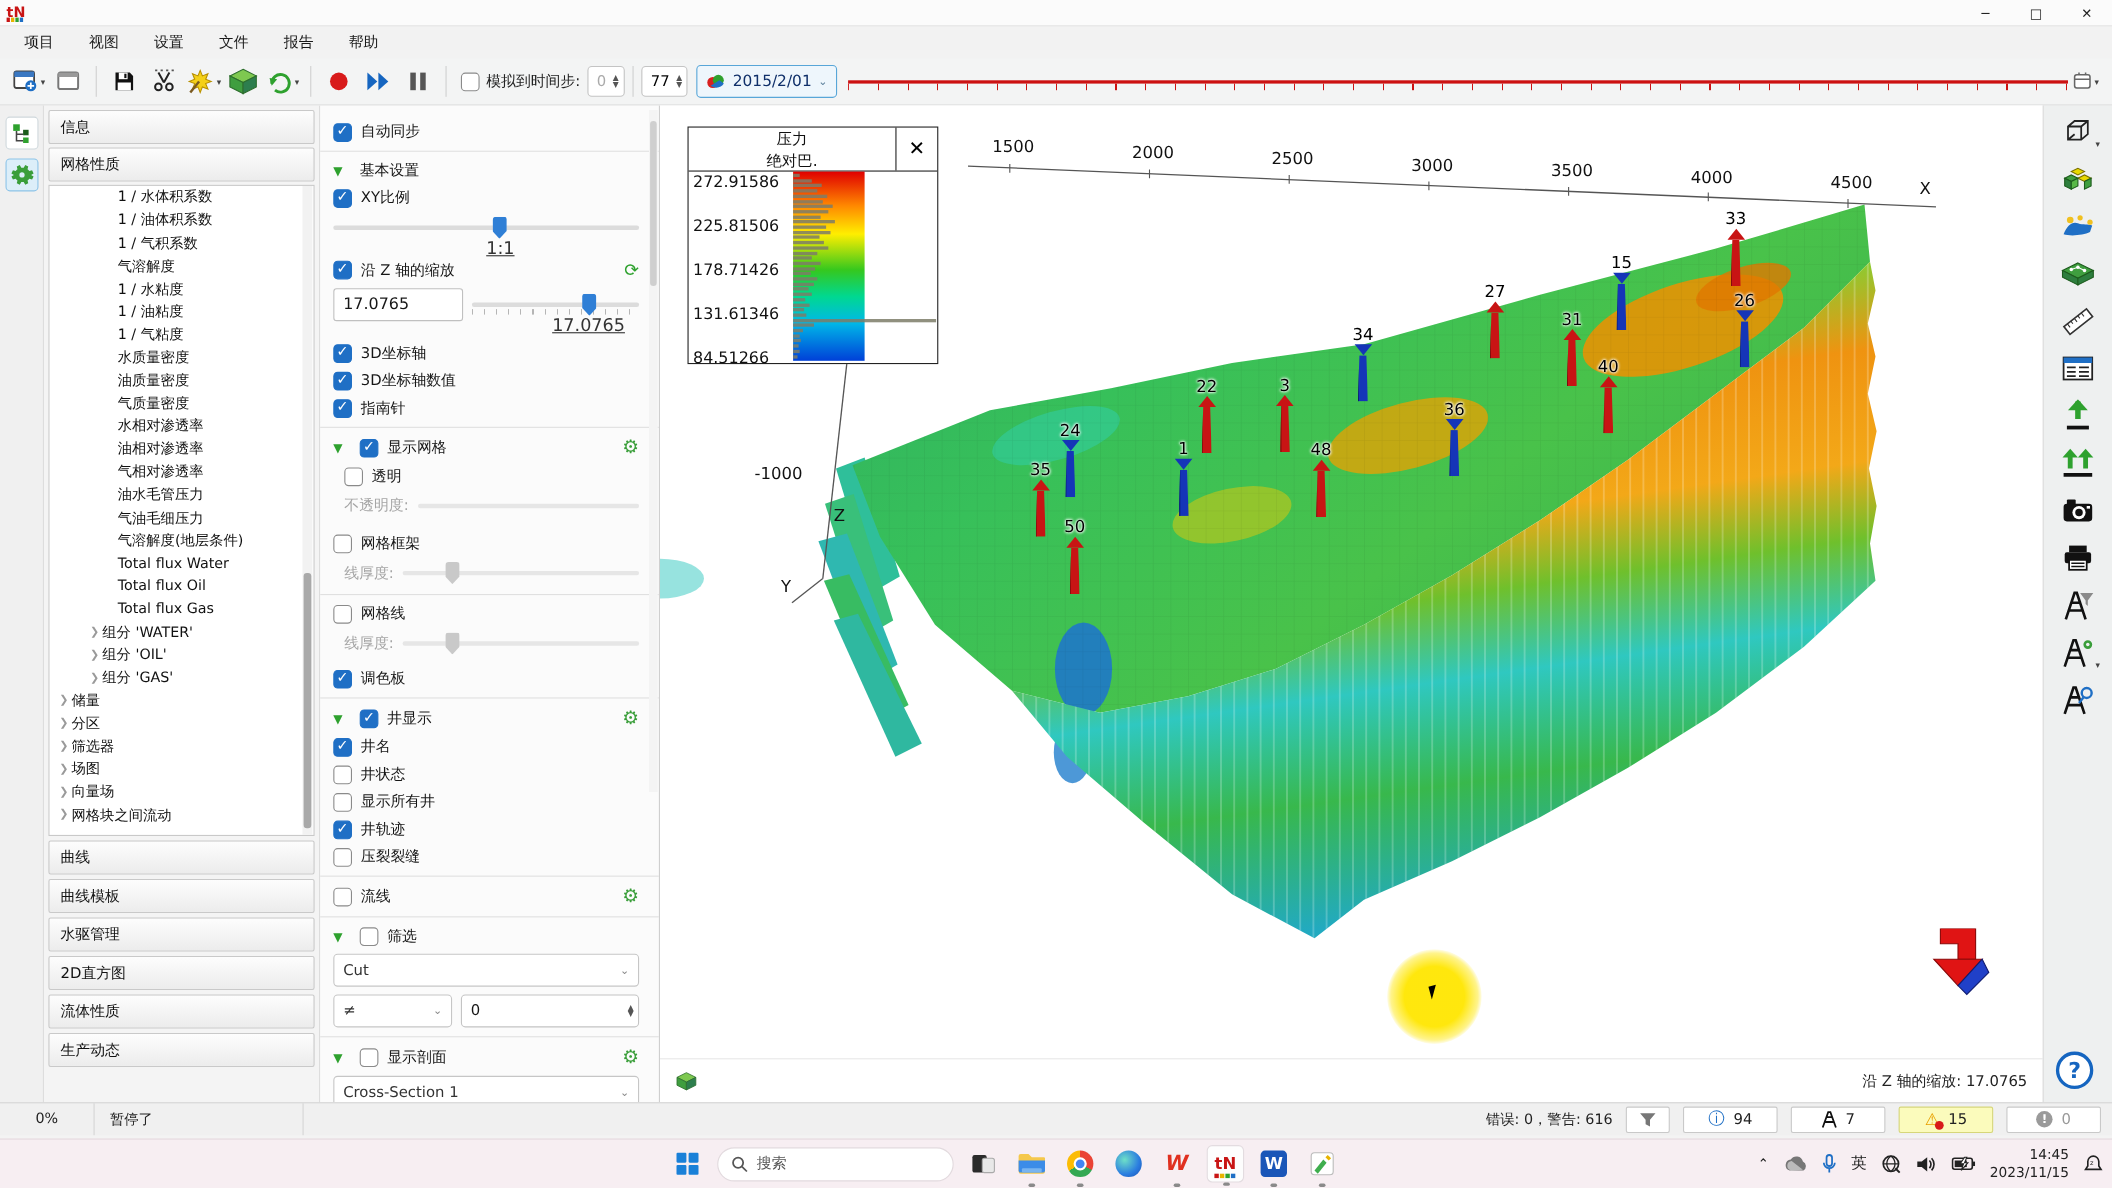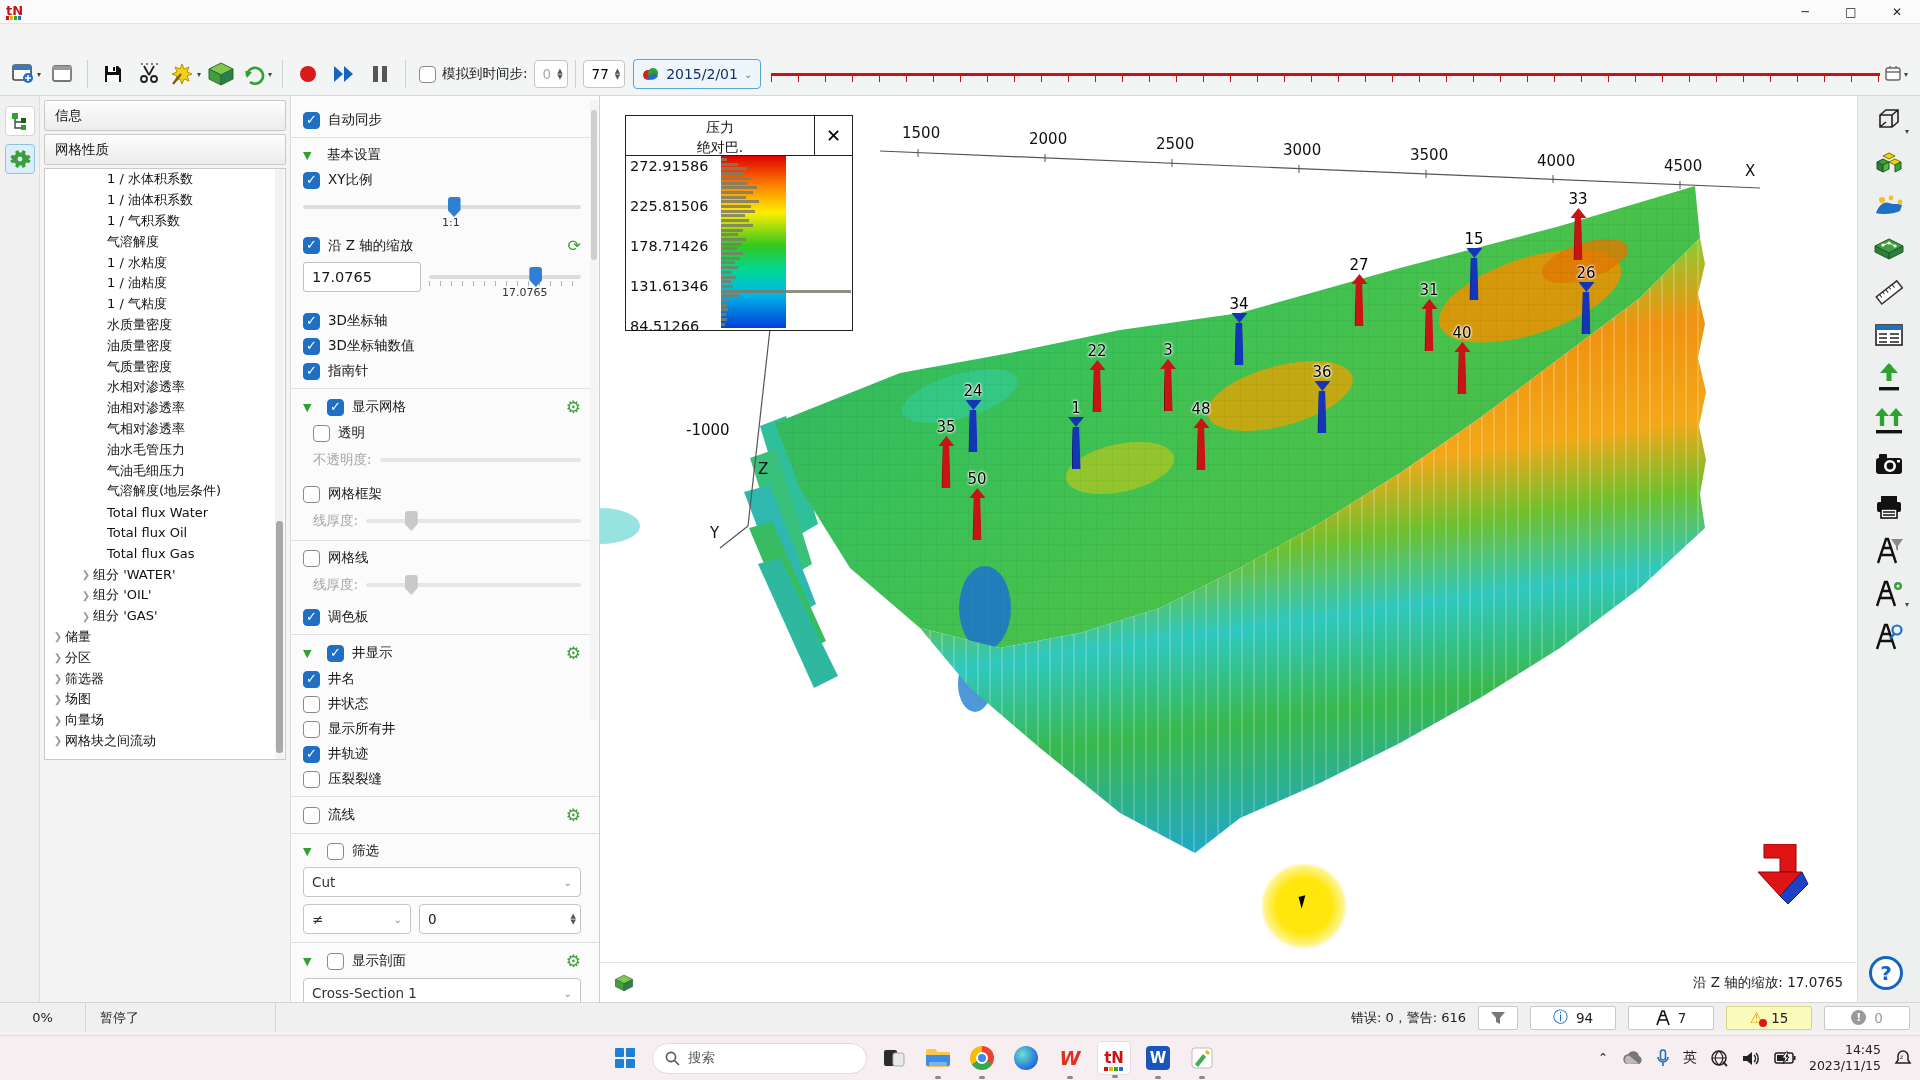--- a/index.html
+++ b/index.html
@@ -56,21 +56,21 @@
   .cbx { width:17px; height:17px; border:1.5px solid #8a8a8a; border-radius:4px; background:#fff; flex:none; position:relative; }
   .cbx.on { background:#1f6fc5; border-color:#1f6fc5; }
   .cbx.on::after { content:"✓"; position:absolute; left:2px; top:-1px; color:#fff; font-size:13px; }
   .tri { color:#2ea12e; font-size:11px; width:16px; }
   .gear { color:#3a9e3a; font-size:17px; margin-left:auto; }
   .sep { height:1px; background:#e0e0e0; margin:8px -18px 8px -12px; }
   .slider { position:relative; height:22px; flex:1; }
   .slider .track { position:absolute; left:0; right:0; top:9px; height:4px; background:#dcdcdc; border-radius:2px; }
   .slider .handle { position:absolute; top:1px; width:13px; height:20px; background:#2f7fd6; border-radius:3px 3px 2px 2px; clip-path:polygon(0 0,100% 0,100% 65%,50% 100%,0 65%); }
   .slider .tickmarks { position:absolute; left:0; right:0; top:15px; height:5px; background:repeating-linear-gradient(90deg,#b5b5b5 0 1px,transparent 1px 11px); }
-  .slider-label { position:absolute; top:20px; font-size:11px; color:#333; }
+  .slider-label { position:absolute; top:20px; font-size:16px; color:#333;text-decoration:underline; }
   .dim { color:#a5a5a5; }
   .inputbox { background:#fff; border:1px solid #c0c0c0; border-radius:3px; height:30px; display:flex; align-items:center; padding:0 8px; font-size:14.5px; }
   .combo { background:#fff; border:1px solid #c6c6c6; border-radius:4px; height:30px; display:flex; align-items:center; padding:0 8px; font-size:13.5px; color:#333; }
   .combo .chev { margin-left:auto; color:#888; font-size:10px; }
   .refresh { color:#2ea12e; font-size:16px; margin-left:auto; }
   .set-scroll { position:absolute; right:1px; top:4px; width:8px; height:620px; background:#f4f4f4; }
   .set-scroll .thumb { position:absolute; left:1px; top:10px; width:6px; height:150px; background:#cfcfcf; border-radius:3px; }
 
   
   .viewwrap { width:1257px; display:flex; flex-direction:column; background:#fff; position:relative; }
@@ -147,20 +147,28 @@
       <span class="sq" style="left:8px;background:#2ea12e"></span>
       <span class="sq" style="left:12px;background:#1f6fc5"></span>
     </span>
     <div class="win-controls">
       <span class="win-btn">─</span>
       <span class="win-btn">□</span>
       <span class="win-btn">✕</span>
     </div>
   </div>
 
+  <div class="menubar">
+      <span class="menu-item">项目</span>
+      <span class="menu-item">视图</span>
+      <span class="menu-item">设置</span>
+      <span class="menu-item">文件</span>
+      <span class="menu-item">报告</span>
+      <span class="menu-item">帮助</span>
+    </div>
 
   <div class="toolbar">
     <span class="tb-btn">
       <svg class="icon-svg" width="24" height="22" viewBox="0 0 24 22">
           <rect x="2" y="2" width="18" height="15" rx="2" fill="#fff" stroke="#444" stroke-width="1.6"></rect>
           <rect x="2" y="2" width="18" height="5" fill="#3a78c2"></rect>
           <circle cx="17" cy="15" r="5" fill="#1f6fc5"></circle>
           <path d="M17 12v6M14 15h6" stroke="#fff" stroke-width="1.6"></path>
         </svg>
       <span class="dd-arrow">▾</span>
@@ -385,20 +393,28 @@
             </div>
             <div class="tree-item" style="padding-left: 6px;">
               <span class="chev">❯</span>
               <span>网格块之间流动</span>
             </div>
           </div>
         <div class="tree-scroll">
             <span class="thumb" style="top:352px;height:232px"></span>
           </div>
       </div>
+      <div>
+          <div class="acc-header" style="margin-bottom: 4px;">曲线</div>
+          <div class="acc-header" style="margin-bottom: 4px;">曲线模板</div>
+          <div class="acc-header" style="margin-bottom: 4px;">水驱管理</div>
+          <div class="acc-header" style="margin-bottom: 4px;">2D直方图</div>
+          <div class="acc-header" style="margin-bottom: 4px;">流体性质</div>
+          <div class="acc-header" style="margin-bottom: 4px;">生产动态</div>
+        </div>
     </div>
 
     <div class="settings">
       <div class="set-row">
           <span class="cbx on"></span>
           <span>自动同步</span>
         </div>
       <div class="sep"></div>
       <div class="set-row">
           <span class="tri">▼</span>

